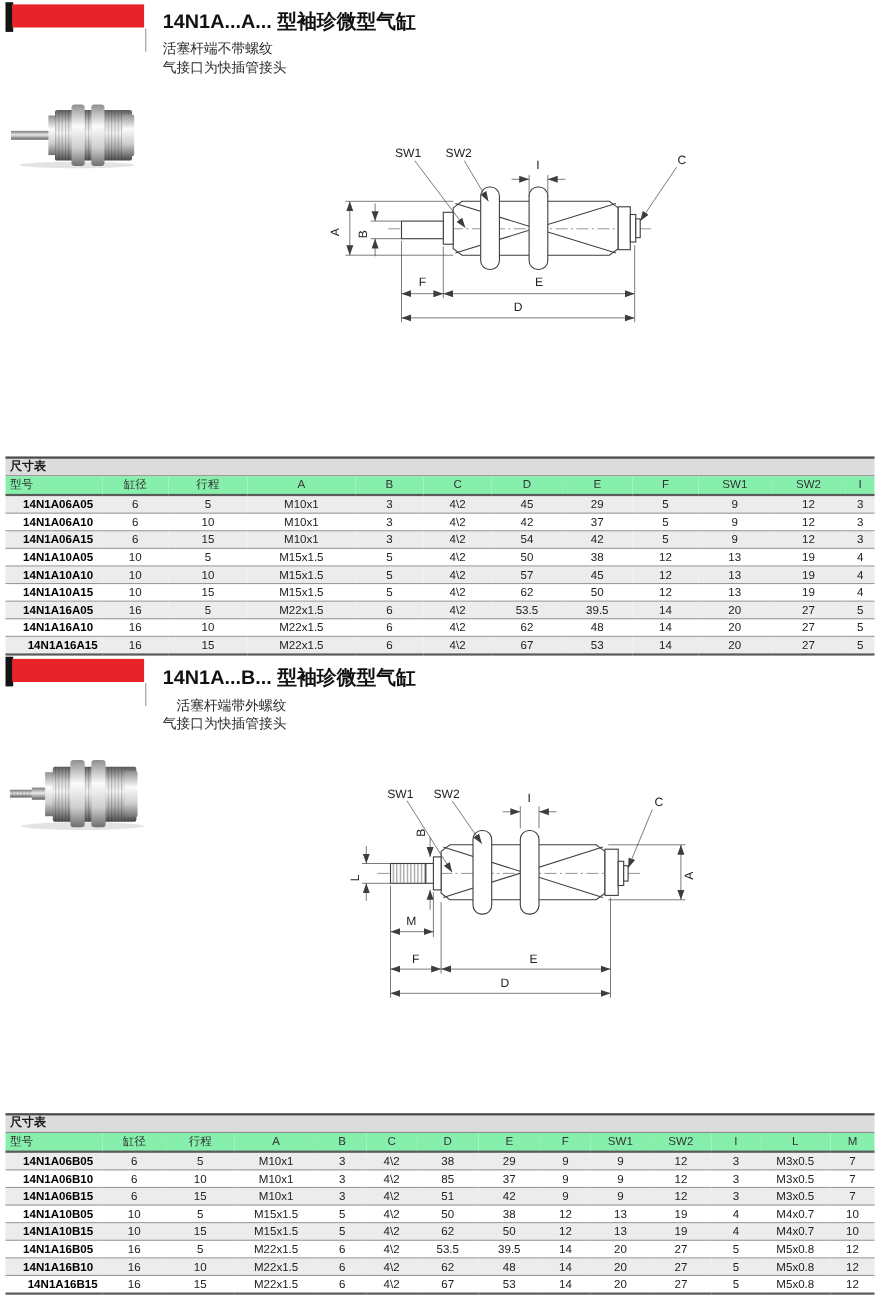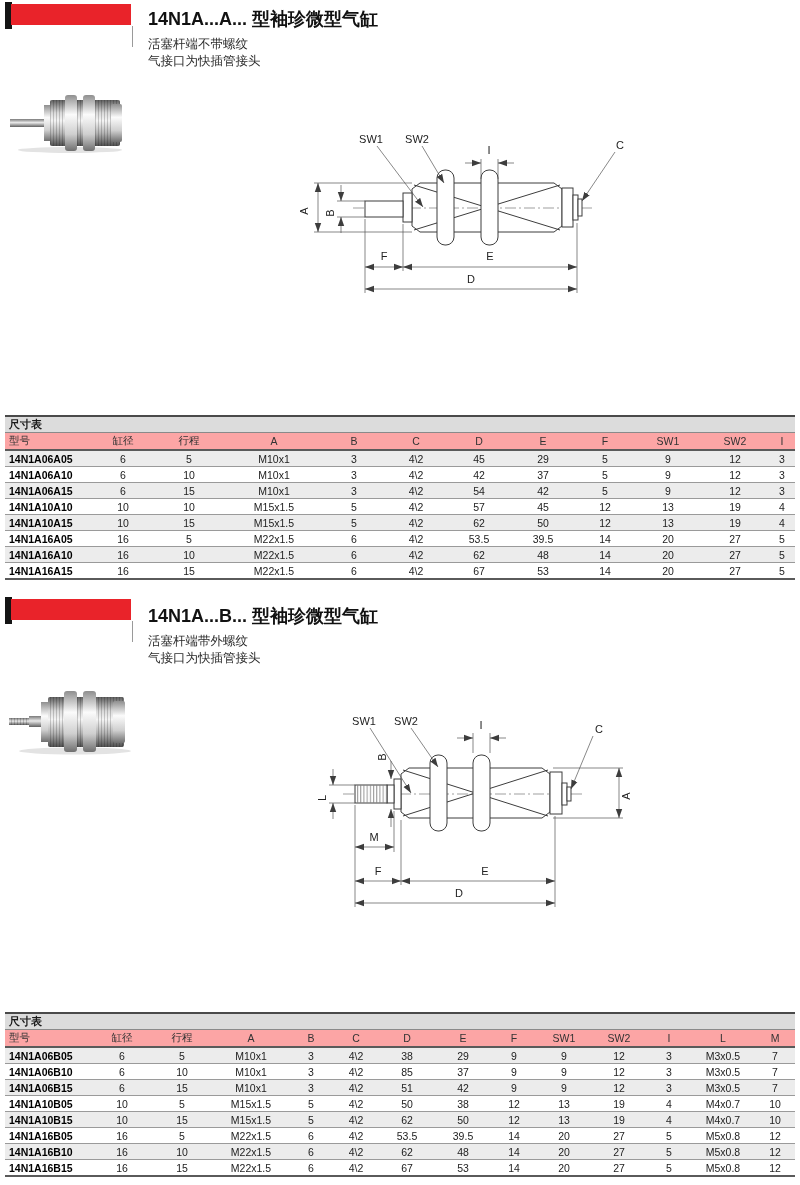--- a/index.html
+++ b/index.html
@@ -11,27 +11,27 @@
   .banner-red{width:120px;height:21px;background:#e9232a;}
   .banner-tail{width:1px;height:21px;background:#9a9a9a;}
 
   .sec-title{font-size:18px;font-weight:bold;color:#111;white-space:nowrap;}
   .sec-desc{font-size:12.5px;color:#2b2b2b;line-height:17px;white-space:nowrap;}
 
   
   .tbl-cap{background:#dcdcdc;border-top:2px solid #4a4a4a;border-bottom:1px solid #8a8a8a;
            height:15px;line-height:15px;font-weight:bold;font-size:11px;padding-left:4px;}
   table.dim{border-collapse:collapse;width:790px;table-layout:fixed;font-size:10.5px;}
-  table.dim th{font-weight:normal;color:#333;height:16px;padding:0;text-align:center;border-bottom:2px solid #5a5a5a;background:#fca5a5;}
+  table.dim th{font-weight:normal;color:#333;height:16px;padding:0;text-align:center;border-bottom:2px solid #5a5a5a;background:#86efac;}
   table.dim td{height:15px;padding:0;text-align:center;color:#222;border-bottom:1px solid #9a9a9a;}
   table.dim th:first-child{text-align:left;padding-left:4px;}
-  table.dim td:first-child{text-align:left;padding-left:4px;font-weight:bold;color:#000;}
+  table.dim td:first-child{text-align:left;padding-left:16px;font-weight:bold;color:#000;}
   table.dim tbody tr:nth-child(odd){background:#ececec;}
   table.dim tbody tr:nth-child(even){background:#ffffff;}
-  table.dim tbody tr:last-child td{border-bottom:2px solid #5a5a5a;}
+  table.dim tbody tr:last-child td{border-bottom:2px solid #5a5a5a;text-align:center;}
 
   svg text{font-family:"Liberation Sans",sans-serif;font-size:11px;fill:#222;}
   svg .ln{stroke:#3d3d3d;stroke-width:1;fill:none;}
   svg .fillw{fill:#fff;stroke:#3d3d3d;stroke-width:1;}
   svg .thin{stroke:#555;stroke-width:0.7;fill:none;}
   svg .cl{stroke:#777;stroke-width:0.7;stroke-dasharray:11 3 2 3;fill:none;}
 </style>
 </head>
 <body>
 
@@ -207,20 +207,34 @@
             <td>3</td>
             <td>4\2</td>
             <td>54</td>
             <td>42</td>
             <td>5</td>
             <td>9</td>
             <td>12</td>
             <td>3</td>
           </tr>
           <tr>
+            <td>14N1A10A05</td>
+            <td>10</td>
+            <td>5</td>
+            <td>M15x1.5</td>
+            <td>5</td>
+            <td>4\2</td>
+            <td>50</td>
+            <td>38</td>
+            <td>12</td>
+            <td>13</td>
+            <td>19</td>
+            <td>4</td>
+          </tr>
+          <tr>
             <td>14N1A10A10</td>
             <td>10</td>
             <td>10</td>
             <td>M15x1.5</td>
             <td>5</td>
             <td>4\2</td>
             <td>57</td>
             <td>45</td>
             <td>12</td>
             <td>13</td>
@@ -287,21 +301,21 @@
     </table>
   </div>
 </div>
 
 <div class="abs" style="left:0;top:595px;width:800px;height:444px;">
   <div class="abs banner-black" style="left:5px;top:2px;"></div>
   <div class="abs banner-red" style="left:11px;top:4px;"></div>
   <div class="abs banner-tail" style="left:132px;top:26px;"></div>
 
   <div class="abs sec-title" style="left:148px;top:9px;">14N1A...B... 型袖珍微型气缸</div>
-  <div class="abs sec-desc" style="left:148px;top:38px;">
+  <div class="abs sec-desc" style="left:148px;top:38px;text-align:right;">
     <div>活塞杆端带外螺纹</div>
     <div>气接口为快插管接头</div>
   </div>
 
   <svg class="abs" style="left:5px;top:93px;" width="132" height="68" viewBox="0 0 132 68">
     <defs>
       <linearGradient id="metB" x1="0" y1="0" x2="0" y2="1">
         <stop offset="0" stop-color="#5f5f5f"></stop>
           <stop offset="0.28" stop-color="#d9d9d9"></stop>
         <stop offset="0.45" stop-color="#f4f4f4"></stop>

